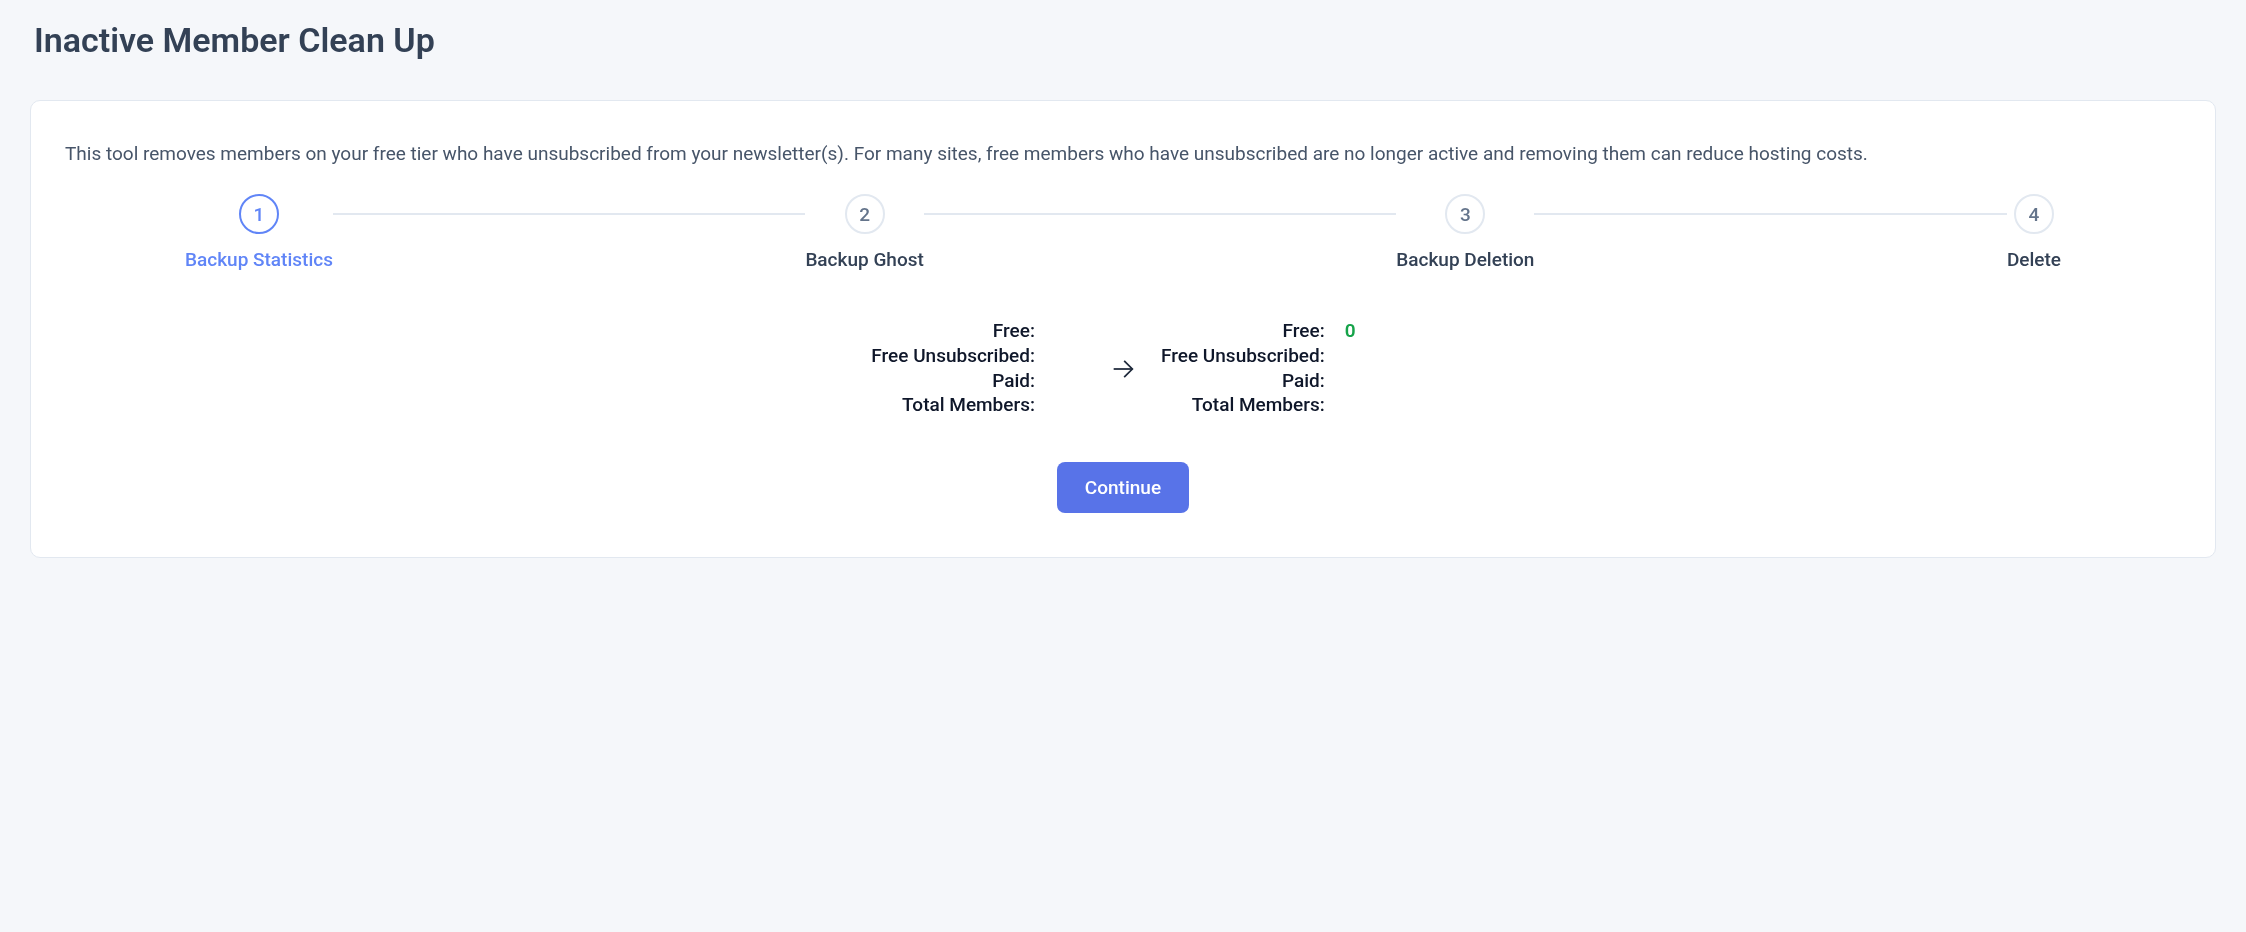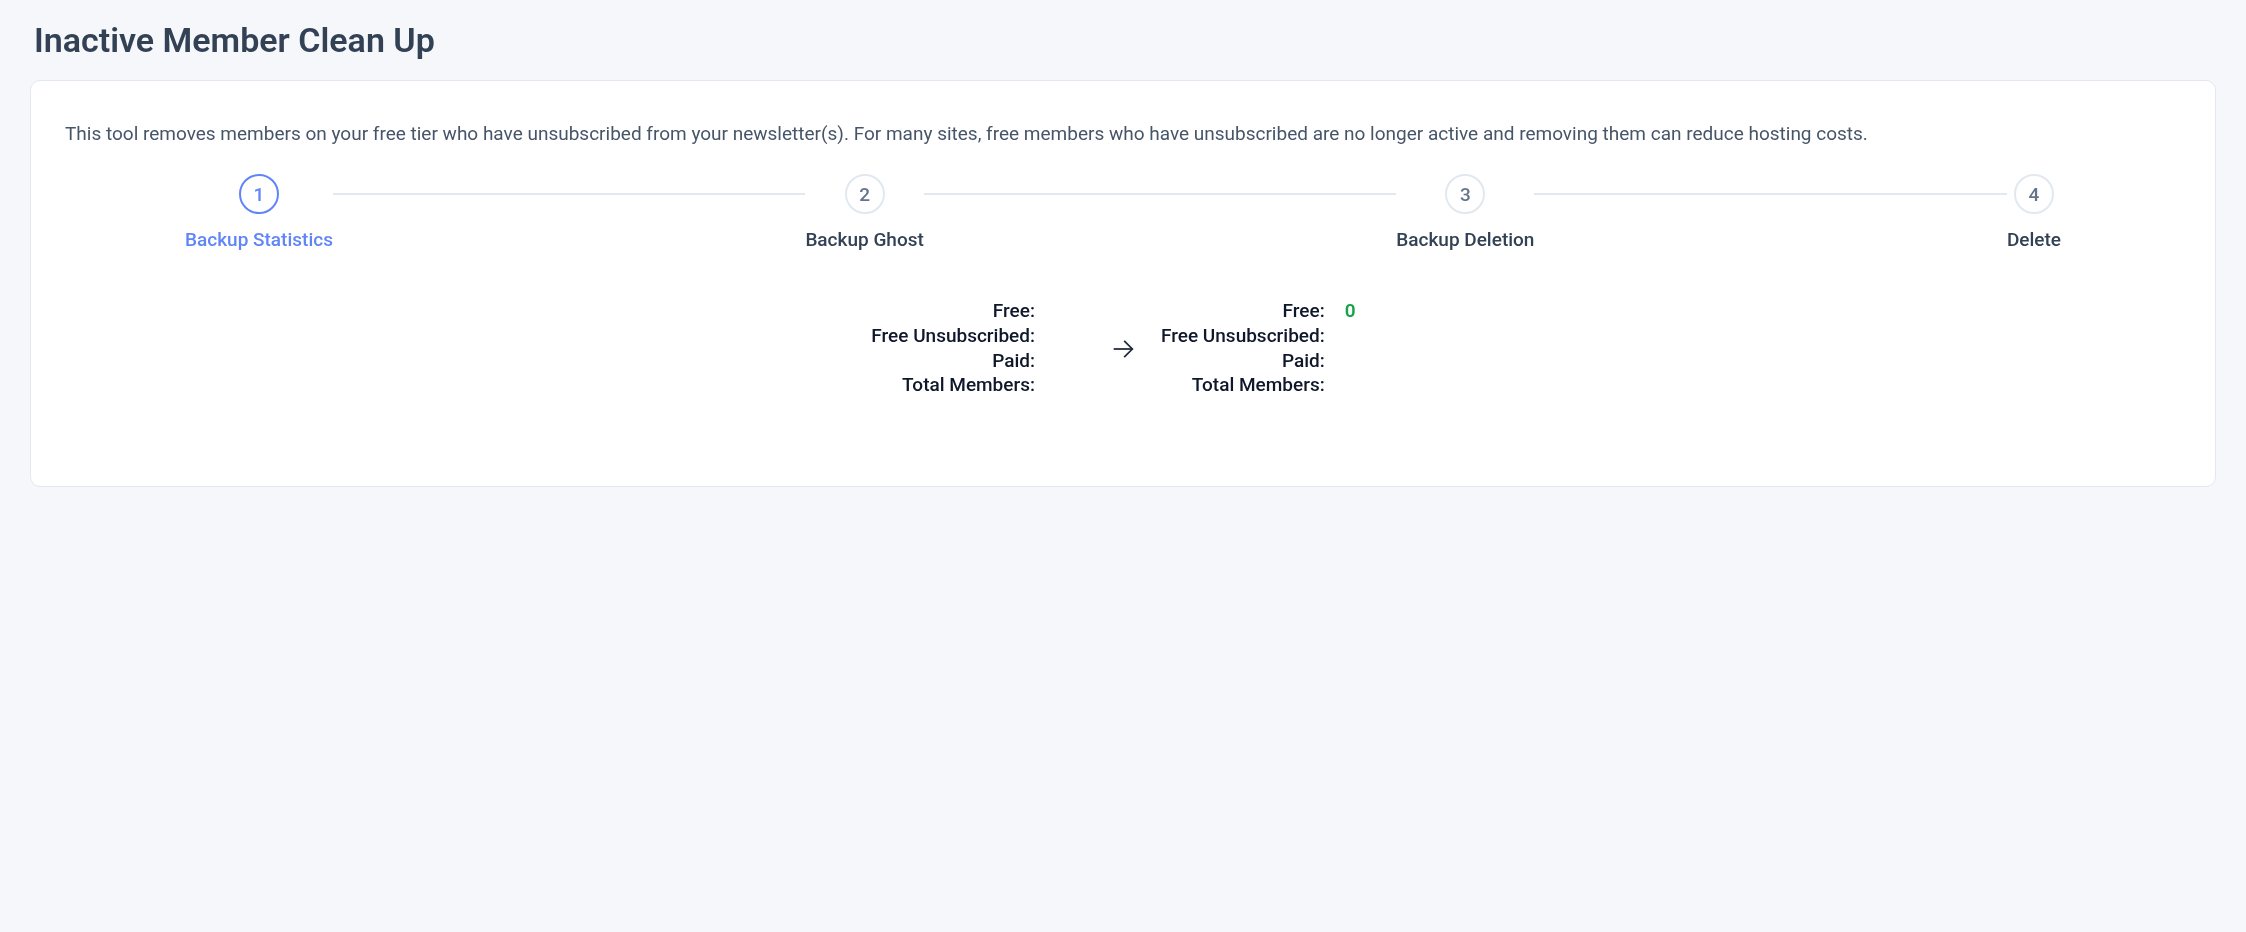--- a/index.html
+++ b/index.html
@@ -12,21 +12,21 @@
       font-family: -apple-system, BlinkMacSystemFont, "Segoe UI", Roboto, Helvetica, Arial, sans-serif;
       background-color: #f5f7fa;
       color: #1e293b;
       padding: 20px 30px;
     }
     
     .page-title {
       font-size: 34px;
       font-weight: 600;
       color: #334155;
-      margin-bottom: 20px;
+      margin-bottom: 40px;
       margin-left: 4px;
     }
     
     .card {
       background-color: #ffffff;
       border: 1px solid #e2e8f0;
       border-radius: 10px;
       padding: 36px 34px 44px 34px;
     }
     
@@ -231,14 +231,17 @@
       <div class="stats-values">
         <div class="stat-row"></div>
         <div class="stat-row stat-value-green">0</div>
         <div class="stat-row"></div>
         <div class="stat-row"></div>
       </div>
     </div>
 
   </div>
 
+  <div class="button-row">
+    <button class="continue-button">Continue</button>
+  </div>
 
 </div>
 
 </body></html>

